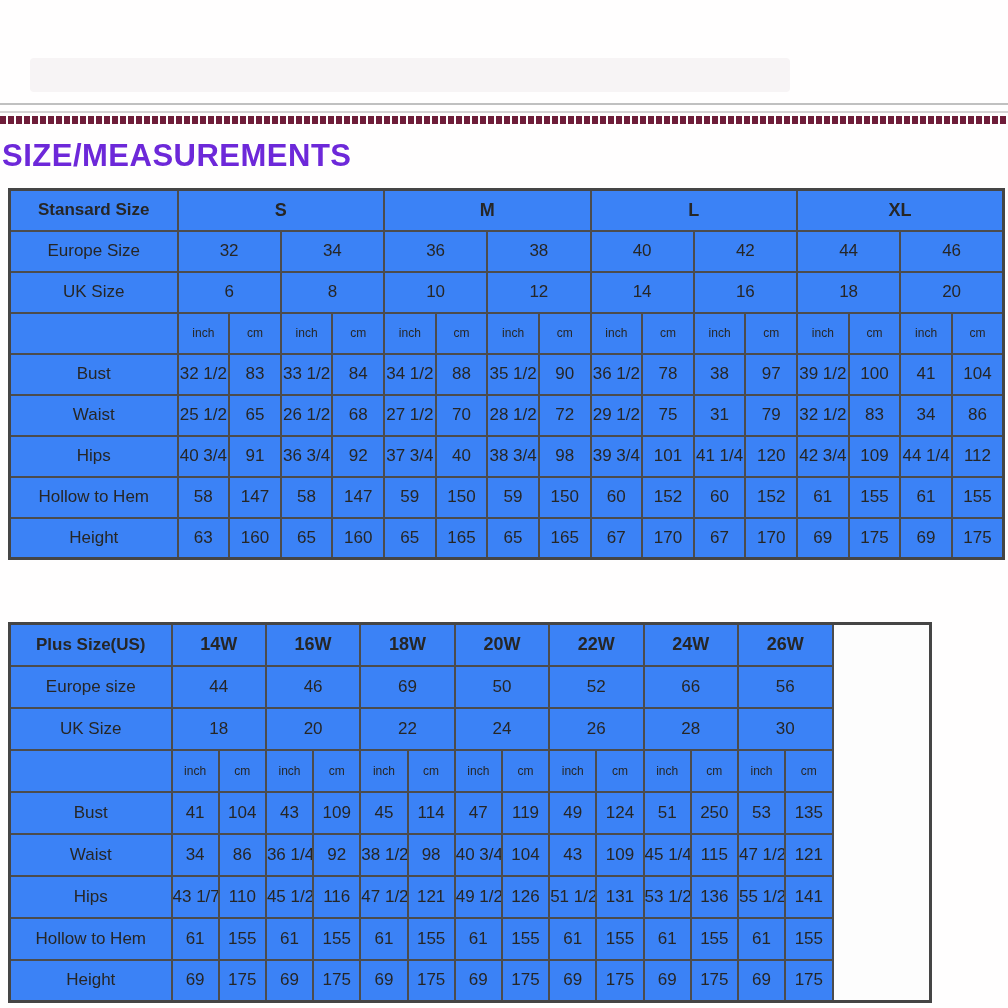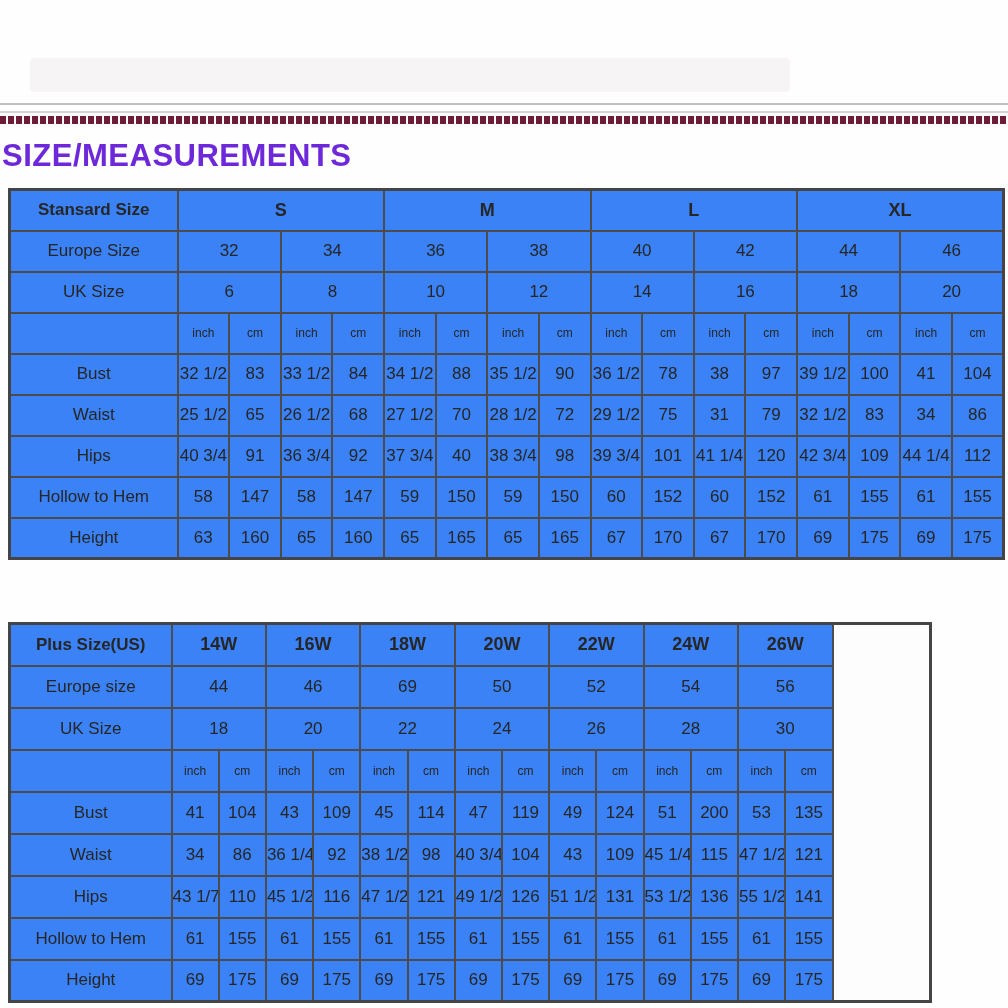--- a/index.html
+++ b/index.html
@@ -243,21 +243,21 @@
           <td colspan="2" class="bold">26W</td>
           <td rowspan="9" class="empty-col"></td>
         </tr>
         <tr>
           <td class="label">Europe size</td>
           <td colspan="2">44</td>
           <td colspan="2">46</td>
           <td colspan="2">69</td>
           <td colspan="2">50</td>
           <td colspan="2">52</td>
-          <td colspan="2">54</td>
+          <td colspan="2">66</td>
           <td colspan="2">56</td>
         </tr>
         <tr>
           <td class="label">UK Size</td>
           <td colspan="2">18</td>
           <td colspan="2">20</td>
           <td colspan="2">22</td>
           <td colspan="2">24</td>
           <td colspan="2">26</td>
           <td colspan="2">28</td>
@@ -286,21 +286,21 @@
           <td>104</td>
           <td>43</td>
           <td>109</td>
           <td>45</td>
           <td>114</td>
           <td>47</td>
           <td>119</td>
           <td>49</td>
           <td>124</td>
           <td>51</td>
-          <td>200</td>
+          <td>250</td>
           <td>53</td>
           <td>135</td>
         </tr>
         <tr>
           <td class="label">Waist</td>
           <td>34</td>
           <td>86</td>
           <td>36 1/4</td>
           <td>92</td>
           <td>38 1/2</td>

